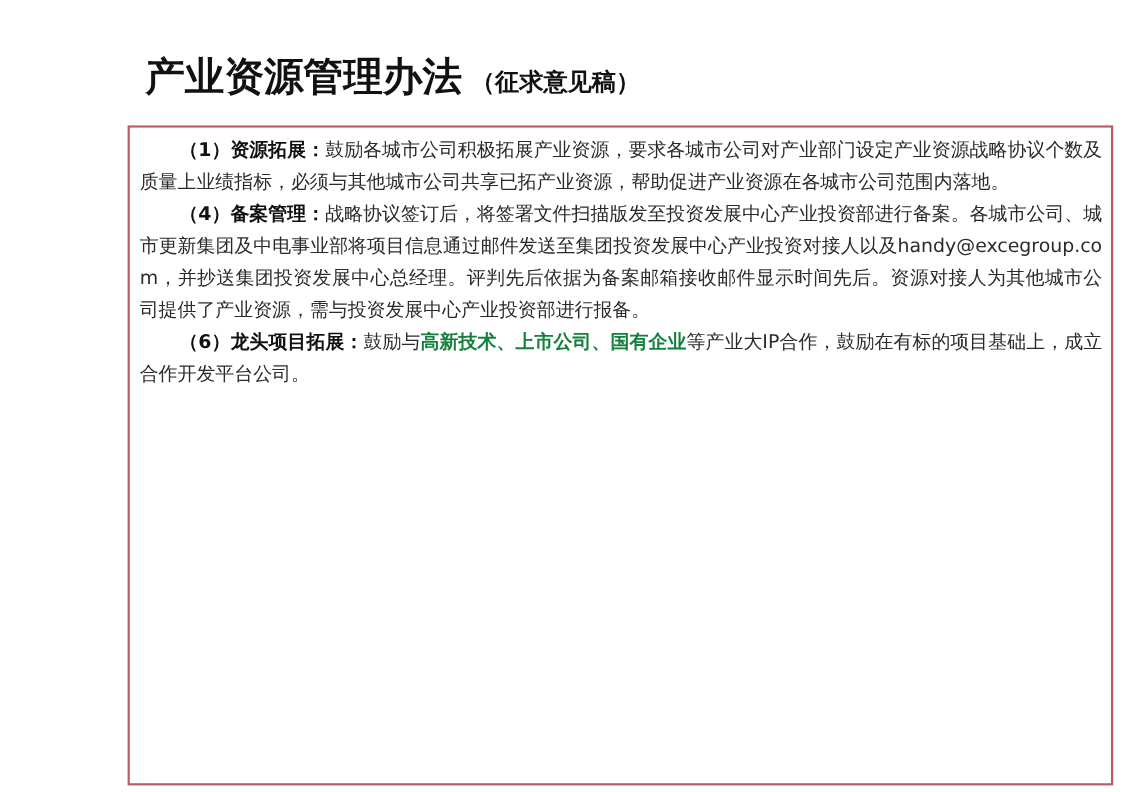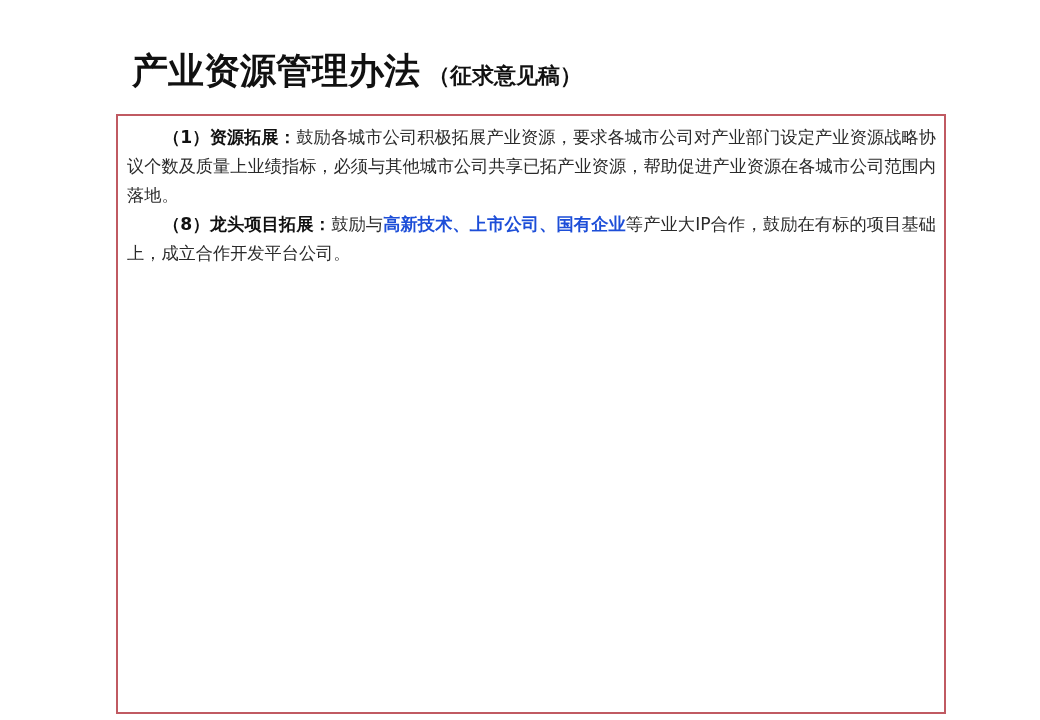--- a/index.html
+++ b/index.html
@@ -30,52 +30,53 @@
   .doc-title .subtitle {
     font-size: 22px;
     font-weight: bold;
     margin-left: 8px;
     color: #111111;
   }
   .content-box {
     position: absolute;
     left: 116px;
     top: 114px;
-    width: 830px;
+    width: 896px;
     height: 600px;
     border: 2px solid #c05a62;
     box-sizing: border-box;
     padding: 7px 8px 0 9px;
   }
   .para {
     margin: 0;
     font-size: 17.2px;
     line-height: 29px;
     text-indent: 36px;
     text-align: justify;
     color: #2a2a2a;
     word-break: break-all;
   }
   .para .label {
     font-weight: bold;
     color: #111111;
   }
   .para .em {
     font-weight: bold;
-    color: #1d4ed8;
+    color: #15803d;
   }
 </style>
 </head>
 <body>
 
 <h1 class="doc-title"><span>产业资源管理办法</span><span class="subtitle">（征求意见稿）</span></h1>
 
 <div class="content-box" style="border-color: rgb(192, 90, 98);">
 
   <p class="para"><span class="label">（1）资源拓展</span><span class="label">：</span><span>鼓励各城市公司积极拓展产业资源，要求各城市公司对产业部门设定产业资源战略协议个数及质量上业绩指标，必须与其他城市公司共享已拓产业资源，帮助促进产业资源在各城市公司范围内落地。</span></p>
 
 
 
+  <p class="para"><span class="label">（4）备案管理</span><span class="label">：</span><span>战略协议签订后，将签署文件扫描版发至投资发展中心产业投资部进行备案。各城市公司、城市更新集团及中电事业部将项目信息通过邮件发送至集团投资发展中心产业投资对接人以及handy@excegroup.com，并抄送集团投资发展中心总经理。评判先后依据为备案邮箱接收邮件显示时间先后。资源对接人为其他城市公司提供了产业资源，需与投资发展中心产业投资部进行报备。</span></p>
 
 
-  <p class="para"><span class="label">（8）龙头项目拓展</span><span class="label">：</span><span>鼓励与</span><span class="em">高新技术、上市公司、国有企业</span><span>等产业大IP合作，鼓励在有标的项目基础上，成立合作开发平台公司。</span></p>
+  <p class="para"><span class="label">（6）龙头项目拓展</span><span class="label">：</span><span>鼓励与</span><span class="em">高新技术、上市公司、国有企业</span><span>等产业大IP合作，鼓励在有标的项目基础上，成立合作开发平台公司。</span></p>
 
 </div>
 
 </body></html>

